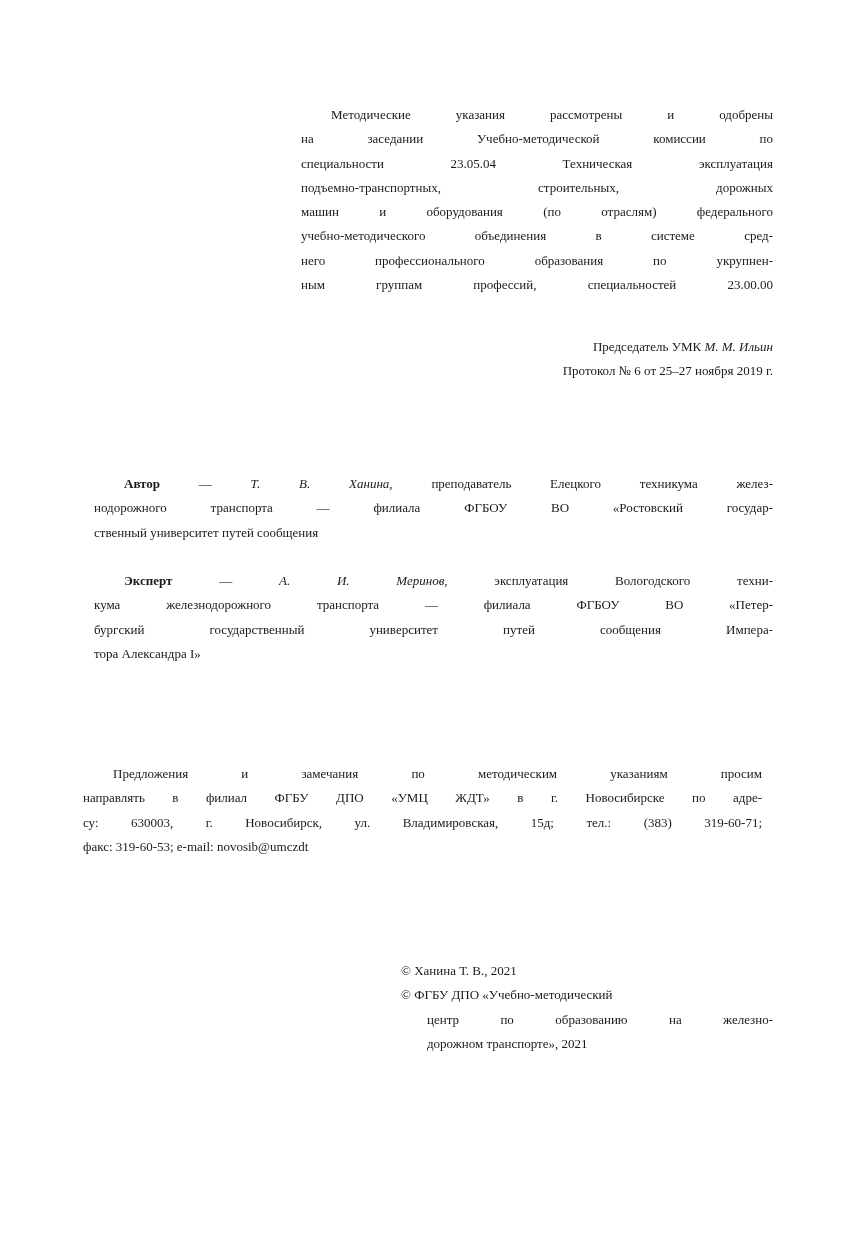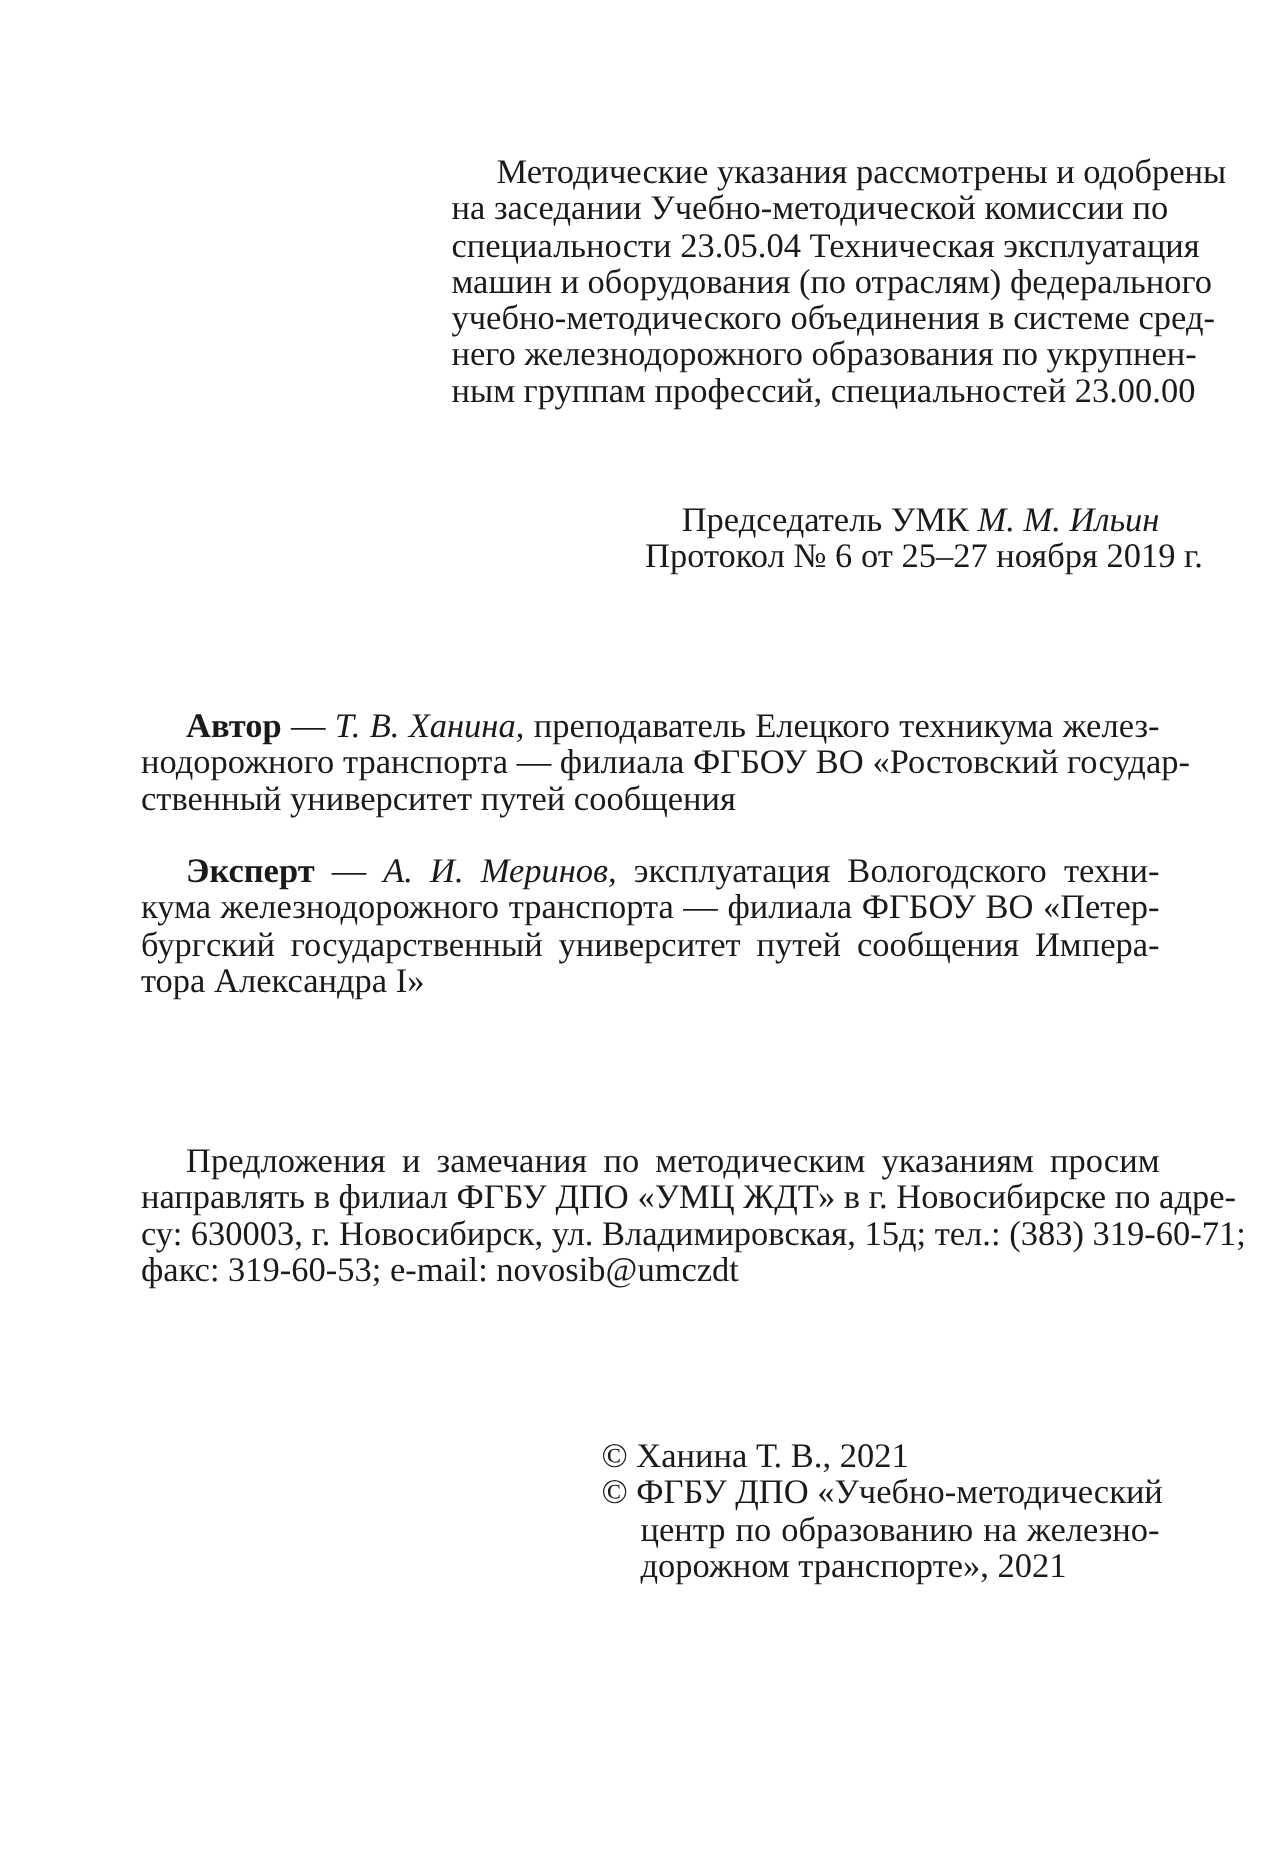--- a/index.html
+++ b/index.html
@@ -1,44 +1,45 @@
 <!DOCTYPE html>
 <html><head>
 <meta charset="utf-8">
 <style>
   html, body { margin: 0; padding: 0; background: #ffffff; }
   body { width: 857px; height: 1241px; position: relative; overflow: hidden;
          font-family: "Liberation Serif", "DejaVu Serif", serif; color: #1a1a1a; }
-  .block { position: absolute; font-size: 23px; line-height: 24.3px; }
+  .block { position: absolute; font-size: 13px; line-height: 24.3px; }
   .line { display: block; white-space: nowrap; }
   .just { text-align: justify; text-align-last: justify; }
   .approval { left: 301px; top: 103px; width: 472px; }
   .approval .line.first { padding-left: 30px; }
   .signature { left: 430px; top: 335px; width: 343px; text-align: right; }
   .signature .line { text-align: right; }
   .credits { left: 94px; width: 679px; }
   .credit-author { top: 472px; }
   .credit-expert { top: 569px; }
   .credit-line-first { padding-left: 30px; }
-  .contact { left: 94px; top: 762px; width: 679px; }
+  .contact { left: 83px; top: 762px; width: 679px; }
   .copyright { left: 401px; top: 959px; width: 372px; }
   .copyright .indent { padding-left: 26px; }
   b.role { font-weight: bold; }
   i.person { font-style: italic; }
 </style>
 </head>
 <body>
 
 <div class="block approval">
   <span class="line just first">Методические указания рассмотрены и одобрены</span>
   <span class="line just">на заседании Учебно-методической комиссии по</span>
   <span class="line just">специальности 23.05.04 Техническая эксплуатация</span>
+  <span class="line just">подъемно-транспортных, строительных, дорожных</span>
   <span class="line just">машин и оборудования (по отраслям) федерального</span>
   <span class="line just">учебно-методического объединения в системе сред-</span>
-  <span class="line just">него железнодорожного образования по укрупнен-</span>
+  <span class="line just">него профессионального образования по укрупнен-</span>
   <span class="line just">ным группам профессий, специальностей 23.00.00</span>
 </div>
 
 <div class="block signature">
   <span class="line">
     <span>Председатель УМК</span>
     <i class="person">М. М. Ильин</i>
   </span>
   <span class="line">Протокол № 6 от 25–27 ноября 2019 г.</span>
 </div>

